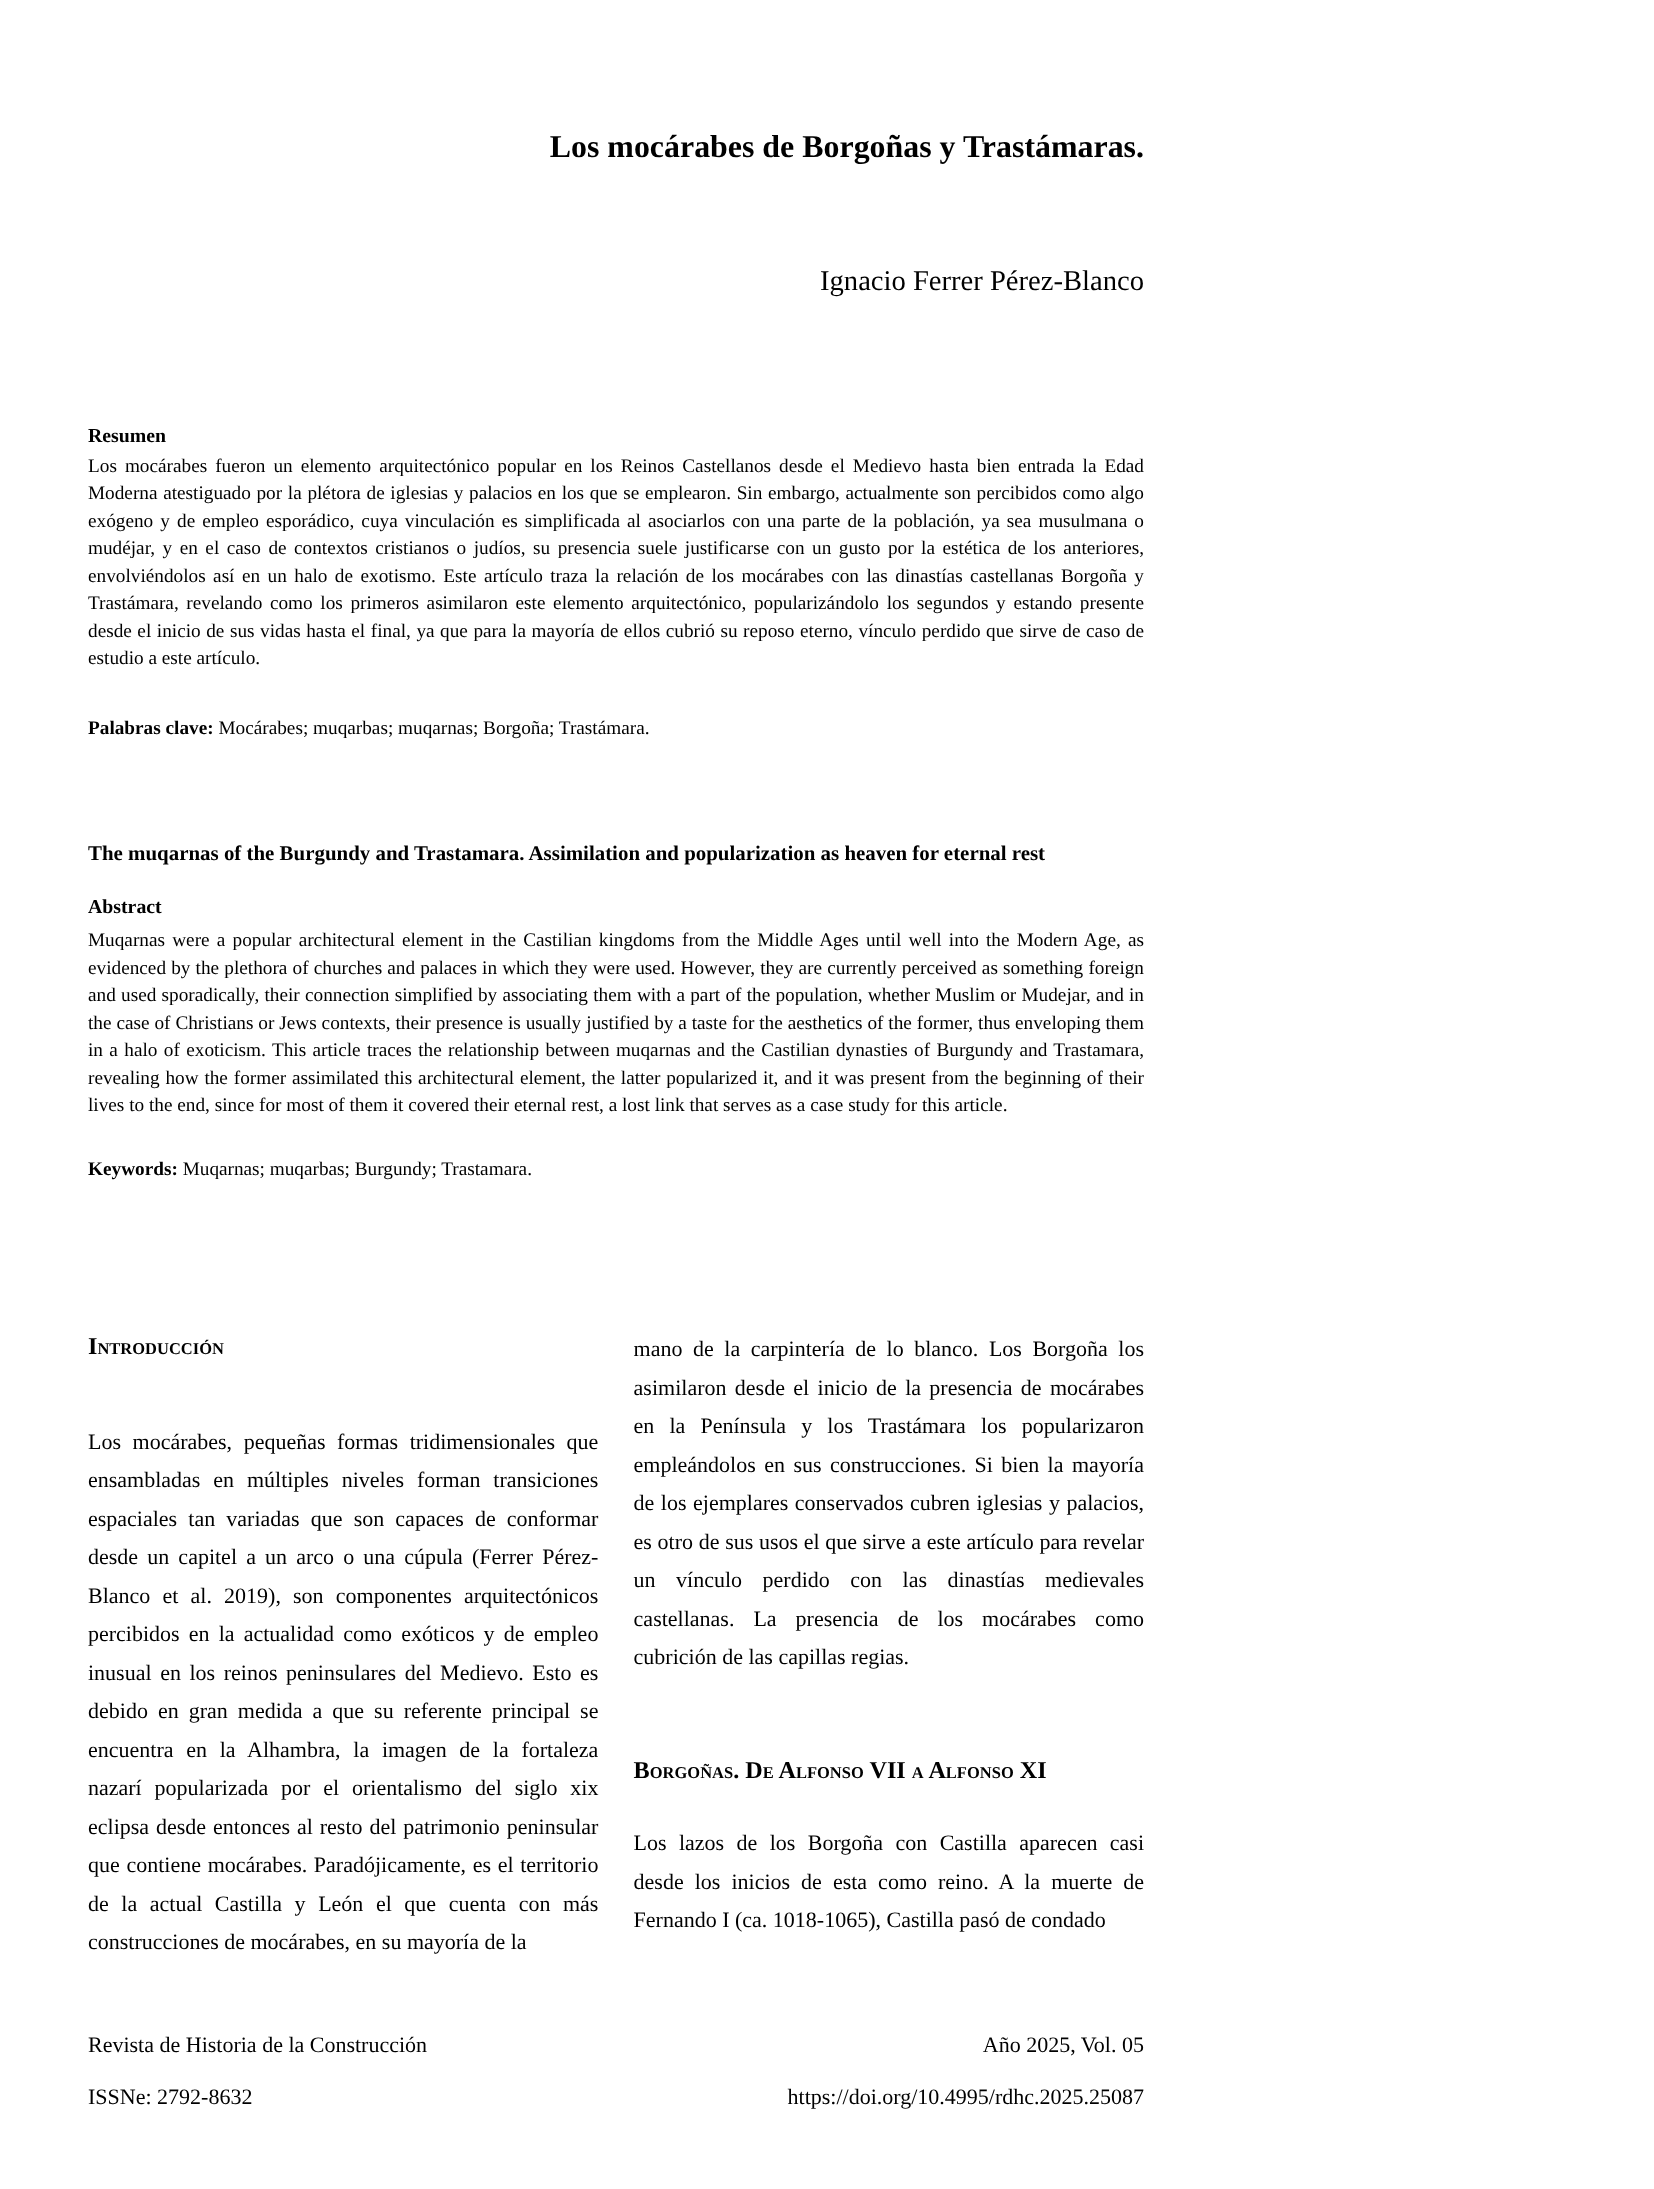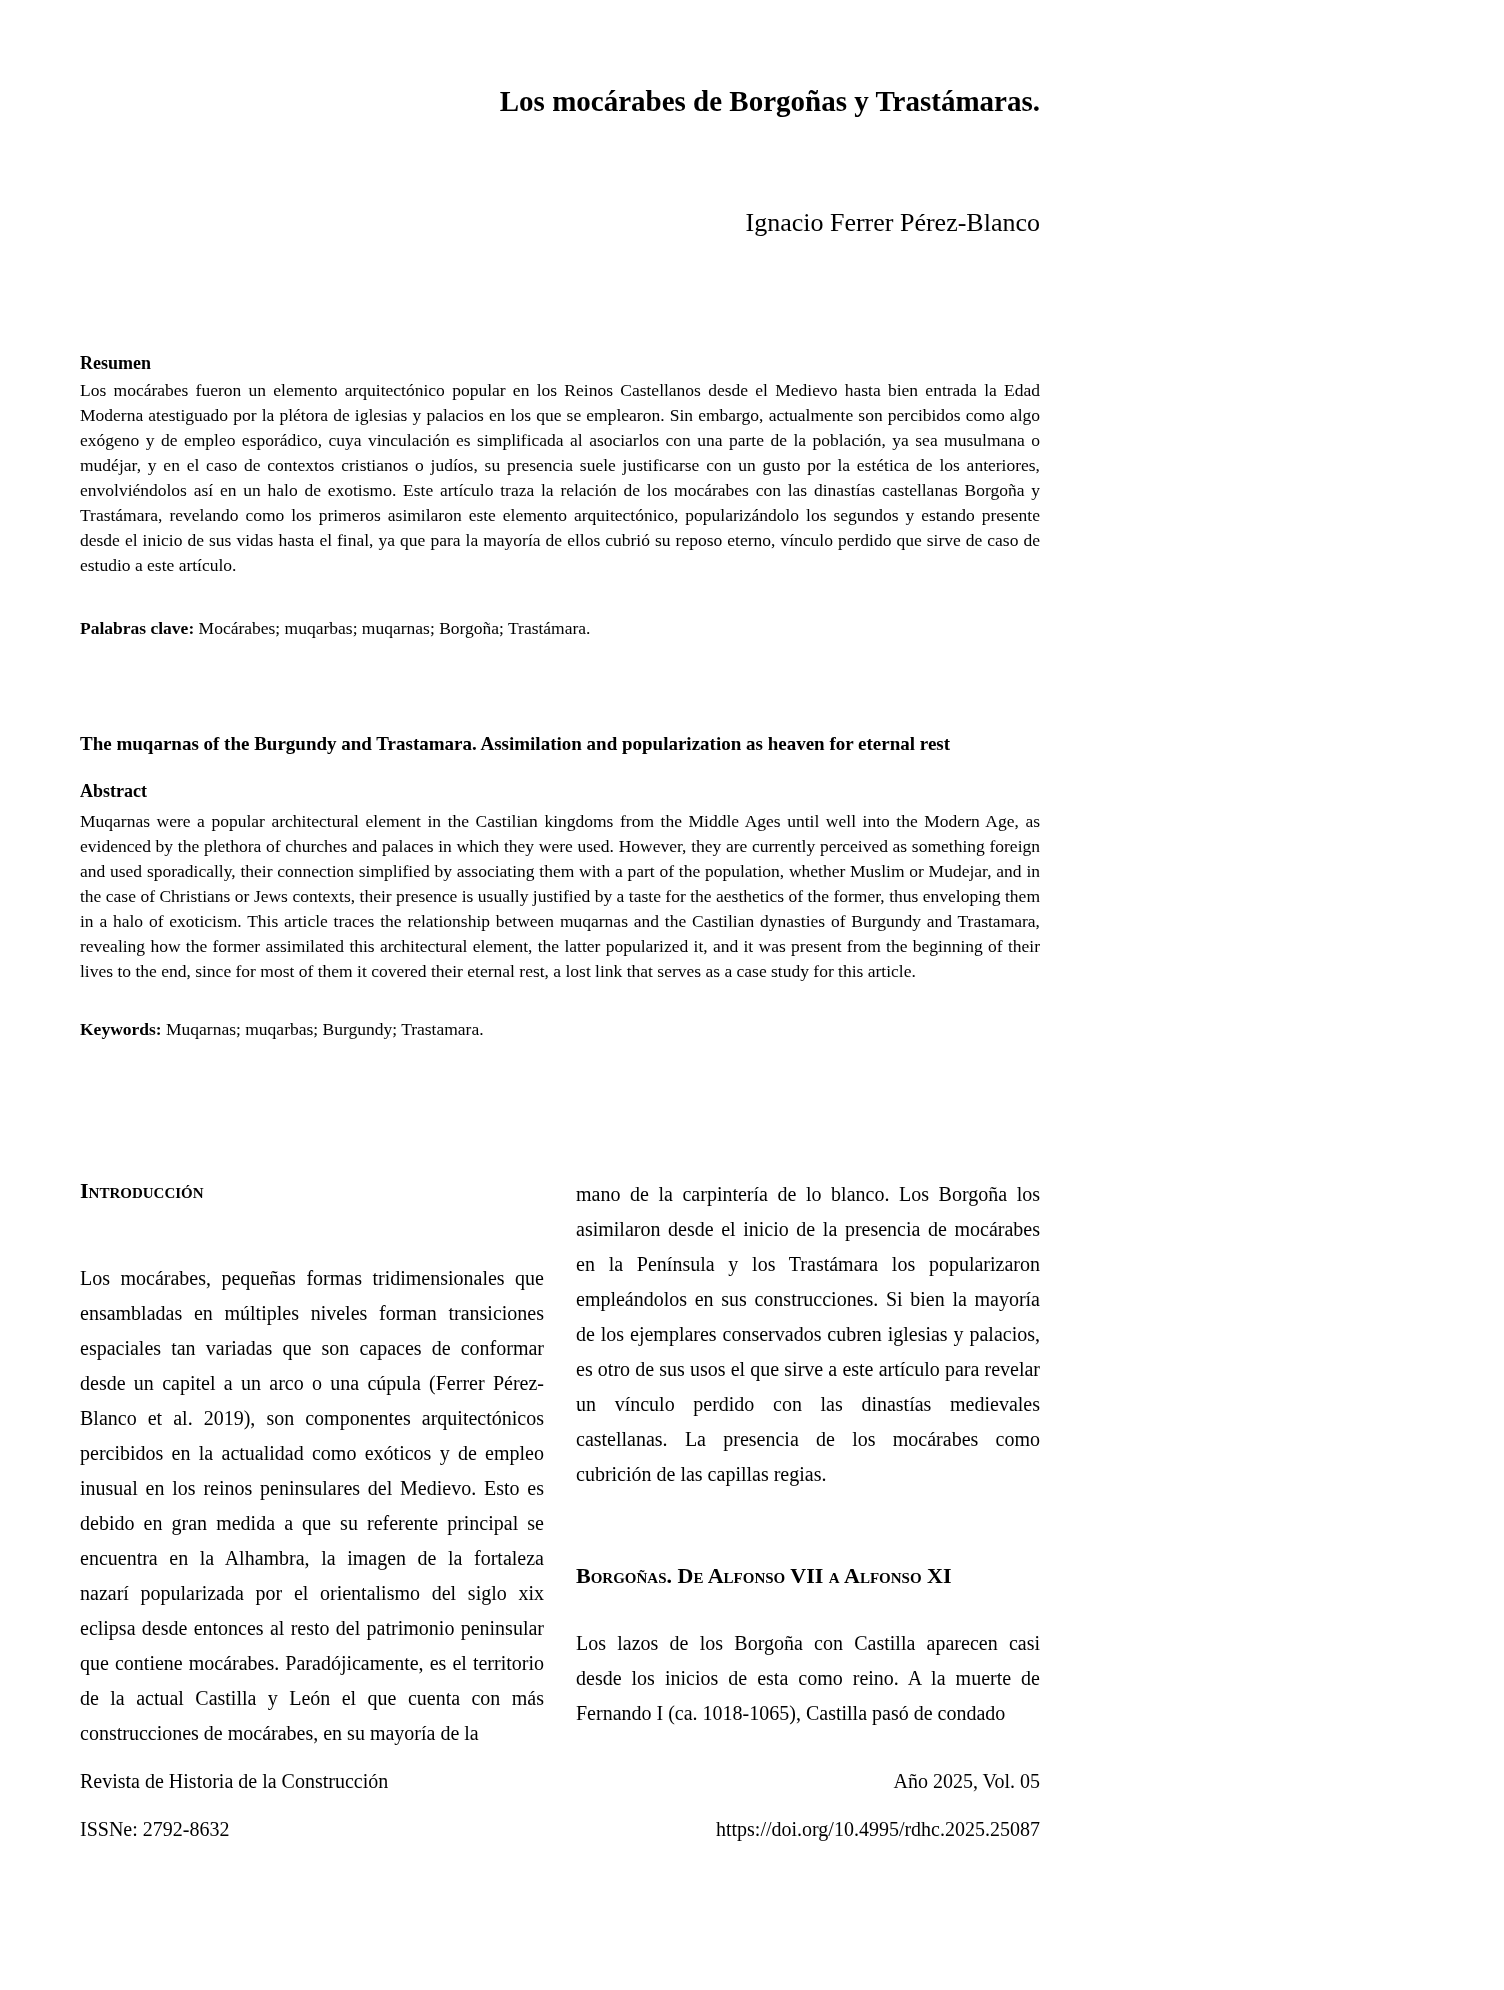--- a/index.html
+++ b/index.html
@@ -12,21 +12,21 @@
     color: #000000;
     font-family: "Liberation Serif", "DejaVu Serif", serif;
   }
   .page {
     position: relative;
     width: 960px;
     margin-left: 80px;
   }
   
   .article-title {
-    padding-top: 79px;
+    padding-top: 112px;
     text-align: right;
     font-weight: bold;
     font-size: 29px;
     line-height: 44px;
   }
   
   .author-block {
     margin-top: 84px;
     text-align: right;
   }
@@ -83,21 +83,21 @@
   .col-right .section-heading { margin-top: 70px; }
   .body-par {
     font-size: 20px;
     line-height: 35px;
     text-align: justify;
   }
   .col-right .body-par.after-heading { margin-top: 36px; }
   
   .footer {
     position: absolute;
-    top: 1767px;
+    top: 1845px;
     left: 80px;
     width: 960px;
     font-size: 20px;
     line-height: 28px;
   }
   .footer-row {
     display: flex;
     justify-content: space-between;
   }
   .footer-row + .footer-row { margin-top: 20px; }

